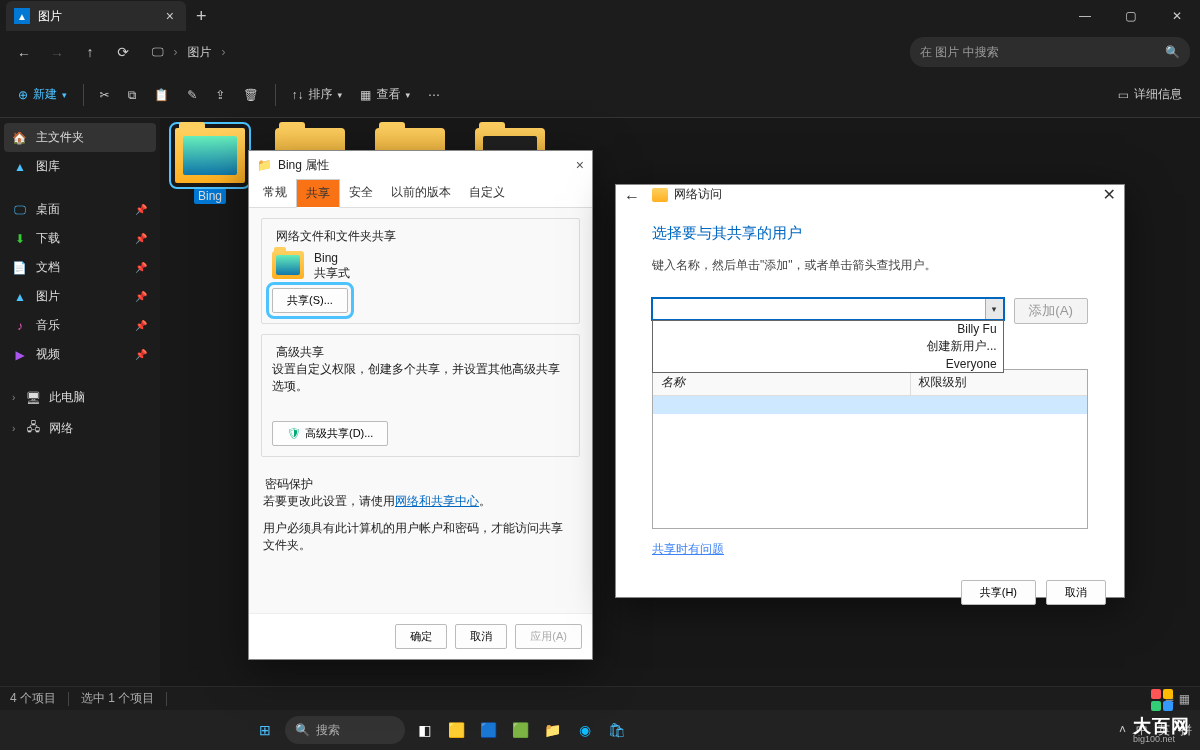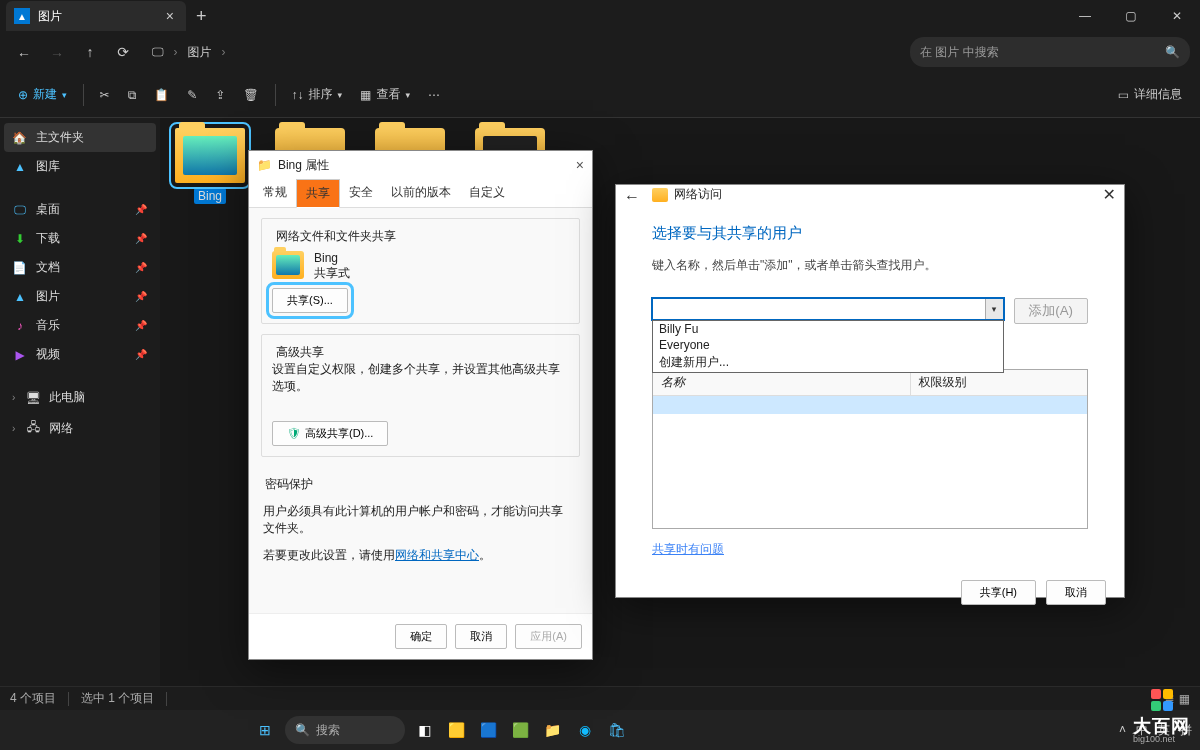--- a/index.html
+++ b/index.html
@@ -97,21 +97,21 @@
 .ns-back { font-size: 16px; color: #333; margin-right: 12px; }
 .ns-close { margin-left: auto; font-size: 16px; color: #333; width:36px; text-align:right;}
 .ns-title-icon { width:16px; height:14px; background: linear-gradient(#ffd060,#ffb020); border-radius:2px; margin-right:6px; position:relative;}
 .ns-body { padding: 20px 36px 10px; flex:1; }
 .ns-h { font-size: 15px; color: #0067c0; margin-bottom: 14px; }
 .ns-sub { color: #444; margin-bottom: 24px; }
 .combo-row { display: flex; gap: 10px; margin-bottom: 0; }
 .combo { flex: 1; position: relative; }
 .combo-input { width: 100%; height: 22px; border: 1px solid #0067c0; outline: 1px solid #0067c0; padding: 0 20px 0 4px; font-size:12px;}
 .combo-arrow { position: absolute; right: 1px; top: 1px; width: 18px; height: 20px; background: #e8e8e8; border-left:1px solid #aaa; display:flex; align-items:center; justify-content:center; font-size:9px; color:#333;}
-.combo-list { position: absolute; top: 22px; left: 0; right: 0; background: #fff; border: 1px solid #666; z-index: 10; }
+.combo-list { position: absolute; top: 22px; left: 0; right: 0; background: #fff; border: 1px solid #666; z-index: 10; text-align: right; }
 .combo-item { padding: 1px 6px; font-size:12px;}
 .add-btn { border:1px solid #bbb; background:#f4f4f4; padding: 3px 14px; color:#999; border-radius:2px;}
 .perm-box { border: 1px solid #aaa; height: 160px; margin-top: 45px; background:#fff;}
 .perm-head { display:flex; background:#f9f9f9; border-bottom:1px solid #ddd; font-size:12px;}
 .perm-head div { padding:4px 8px;}
 .perm-head div:first-child{ flex:3; border-right:1px solid #ddd;font-style:italic;}
 .perm-head div:last-child{ flex:2;}
 .perm-row-sel { background:#cde8ff; height:18px;}
 .ns-link { color:#3b82f6; text-decoration:underline; margin-top:12px; display:inline-block;}
 .ns-foot { padding: 12px 18px; display:flex; justify-content:flex-end; gap:10px; }
@@ -298,22 +298,22 @@
       </div>
       <button class="btn btn-hl">共享(S)...</button>
     </div>
     <div class="group">
       <div class="group-title">高级共享</div>
       <div style="margin-bottom:26px;">设置自定义权限，创建多个共享，并设置其他高级共享选项。</div>
       <button class="btn shield-btn">高级共享(D)...</button>
     </div>
     <div class="group" style="border:none; padding-left:2px;">
       <div class="group-title" style="margin-left:-2px;">密码保护</div>
+      <div><span>若要更改此设置，请使用</span><a class="link">网络和共享中心</a>。</div>
       <div style="margin:10px 0;">用户必须具有此计算机的用户帐户和密码，才能访问共享文件夹。</div>
-      <div><span>若要更改此设置，请使用</span><a class="link">网络和共享中心</a>。</div>
     </div>
   </div>
   <div class="dlg-foot">
     <button class="btn">确定</button>
     <button class="btn">取消</button>
     <button class="btn disabled">应用(A)</button>
   </div>
 </div>
 
 <div class="dialog netshare">
@@ -325,22 +325,22 @@
   </div>
   <div class="ns-body">
     <div class="ns-h">选择要与其共享的用户</div>
     <div class="ns-sub">键入名称，然后单击"添加"，或者单击箭头查找用户。</div>
     <div class="combo-row">
       <div class="combo">
         <input class="combo-input" style="">
         <div class="combo-arrow">▾</div>
         <div class="combo-list">
           <div class="combo-item">Billy Fu</div>
+          <div class="combo-item">创建新用户...</div>
           <div class="combo-item">Everyone</div>
-          <div class="combo-item">创建新用户...</div>
         </div>
       </div>
       <button class="add-btn">添加(A)</button>
     </div>
     <div class="perm-box">
       <div class="perm-head">
         <div>名称</div>
         <div>权限级别</div>
       </div>
       <div class="perm-row-sel"></div>

